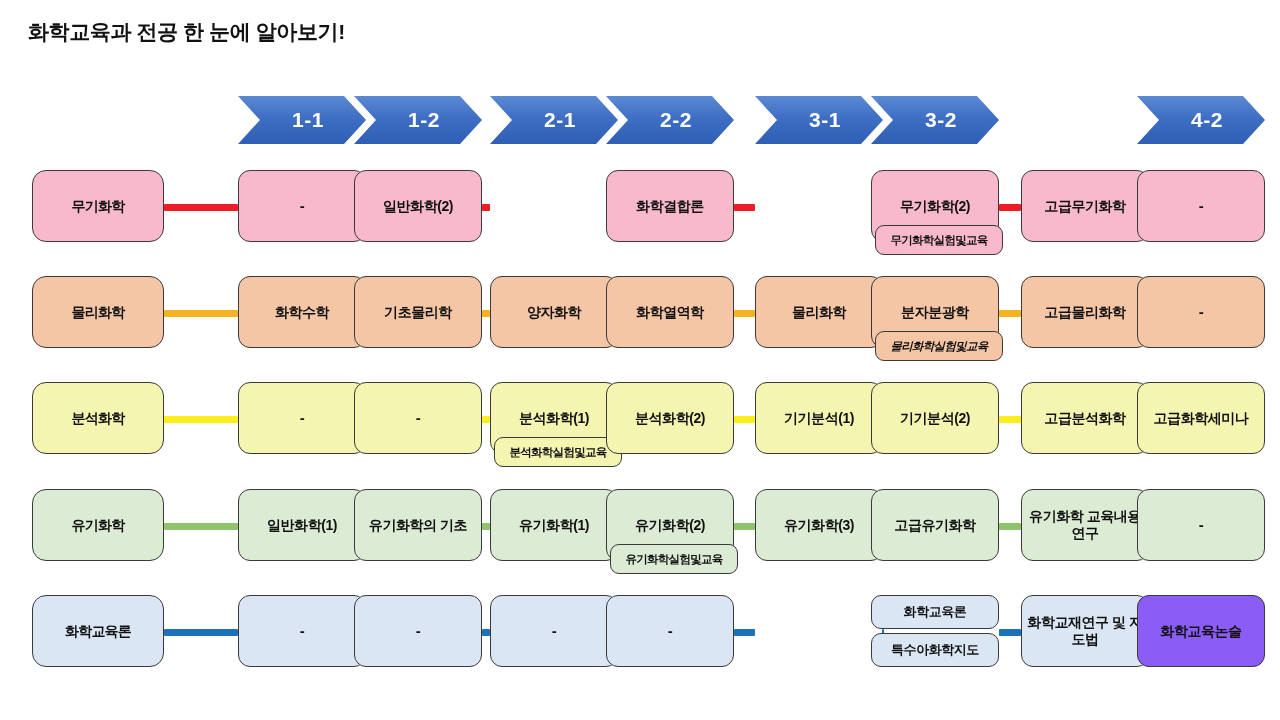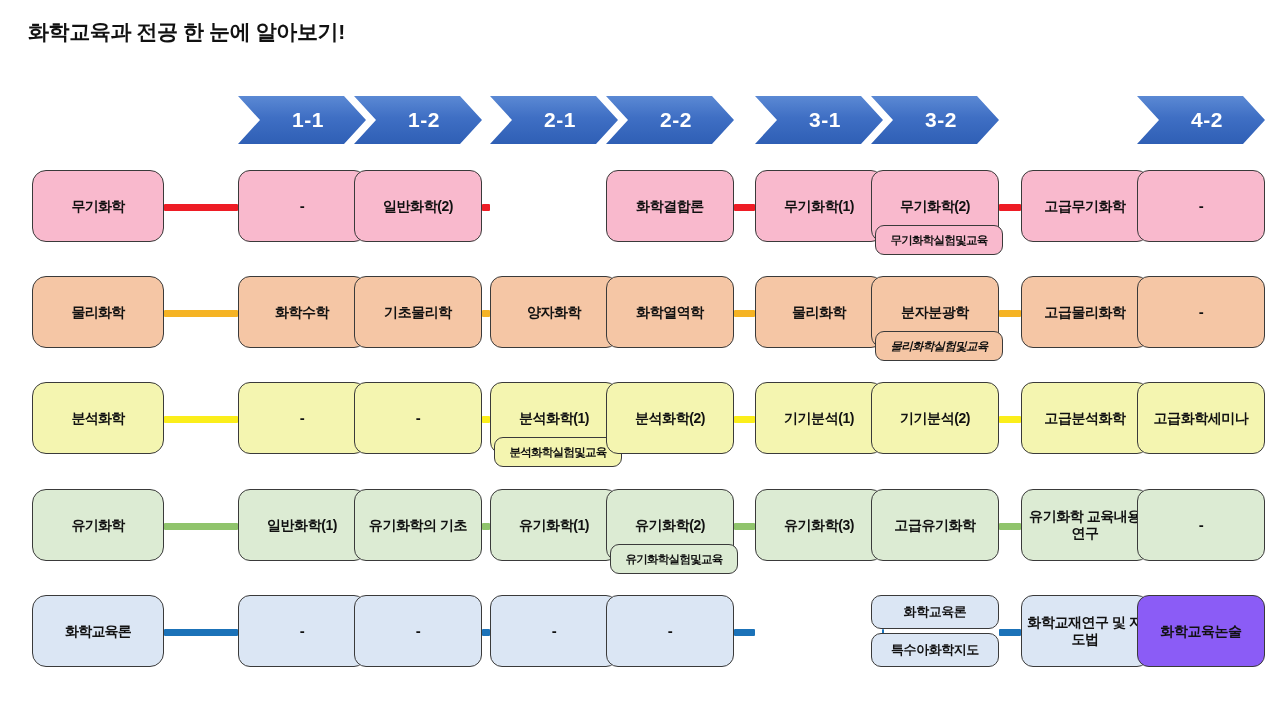--- a/index.html
+++ b/index.html
@@ -175,21 +175,20 @@
         <div class="connector" style="left: 734px; width: 21px; background: rgb(238, 28, 37);"></div>
         <div class="connector" style="left: 999px; width: 22px; background: rgb(238, 28, 37);"></div>
         <div class="connector" style="left: 365px; width: 2px; background: rgb(238, 28, 37);"></div>
         <div class="connector" style="left: 617px; width: 2px; background: rgb(238, 28, 37);"></div>
         <div class="connector" style="left: 882px; width: 2px; background: rgb(238, 28, 37);"></div>
         <div class="connector" style="left: 1148px; width: 2px; background: rgb(238, 28, 37);"></div>
         <div class="box track-label" style="left: 32px; width: 132px; background: rgb(249, 185, 205);">무기화학</div>
         <div class="box placeholder" style="left: 238px; width: 128px; background: rgb(249, 185, 205);">-</div>
         <div class="box" style="left: 354px; width: 128px; background: rgb(249, 185, 205);">일반화학(2)</div>
         <div class="box" style="left: 606px; width: 128px; background: rgb(249, 185, 205);">화학결합론</div>
-        <div class="box" style="left: 755px; width: 128px; background: rgb(249, 185, 205);">무기화학(1)</div>
         <div class="box" style="left: 871px; width: 128px; background: rgb(249, 185, 205);">무기화학(2)</div>
         <div class="subbox" style="left: 875px; width: 128px; top: 55px; background: rgb(249, 185, 205);">무기화학실험및교육</div>
         <div class="box" style="left: 1021px; width: 128px; background: rgb(249, 185, 205);">고급무기화학</div>
         <div class="box placeholder" style="left: 1137px; width: 128px; background: rgb(249, 185, 205);">-</div>
       </div>
       <div class="track-row" style="top: 276px;">
         <div class="connector" style="left: 164px; width: 74px; background: rgb(245, 179, 36);"></div>
         <div class="connector" style="left: 482px; width: 8px; background: rgb(245, 179, 36);"></div>
         <div class="connector" style="left: 734px; width: 21px; background: rgb(245, 179, 36);"></div>
         <div class="connector" style="left: 999px; width: 22px; background: rgb(245, 179, 36);"></div>

